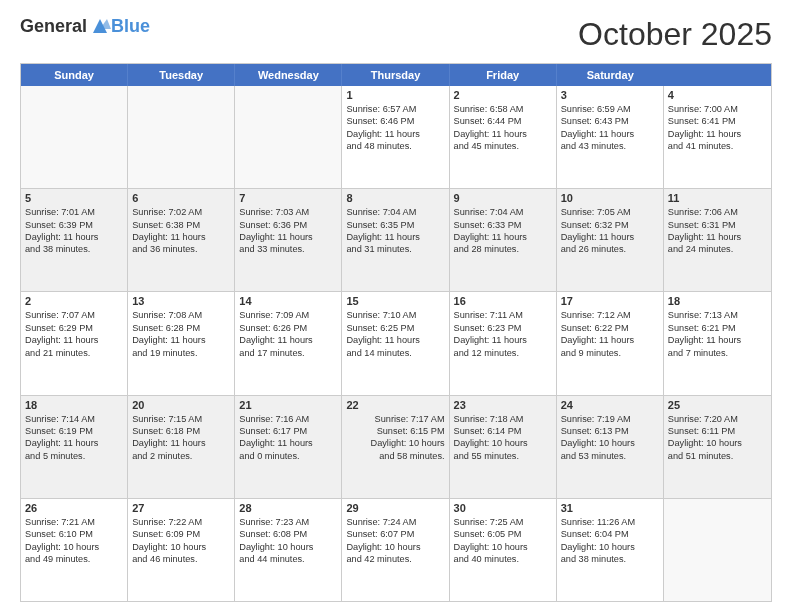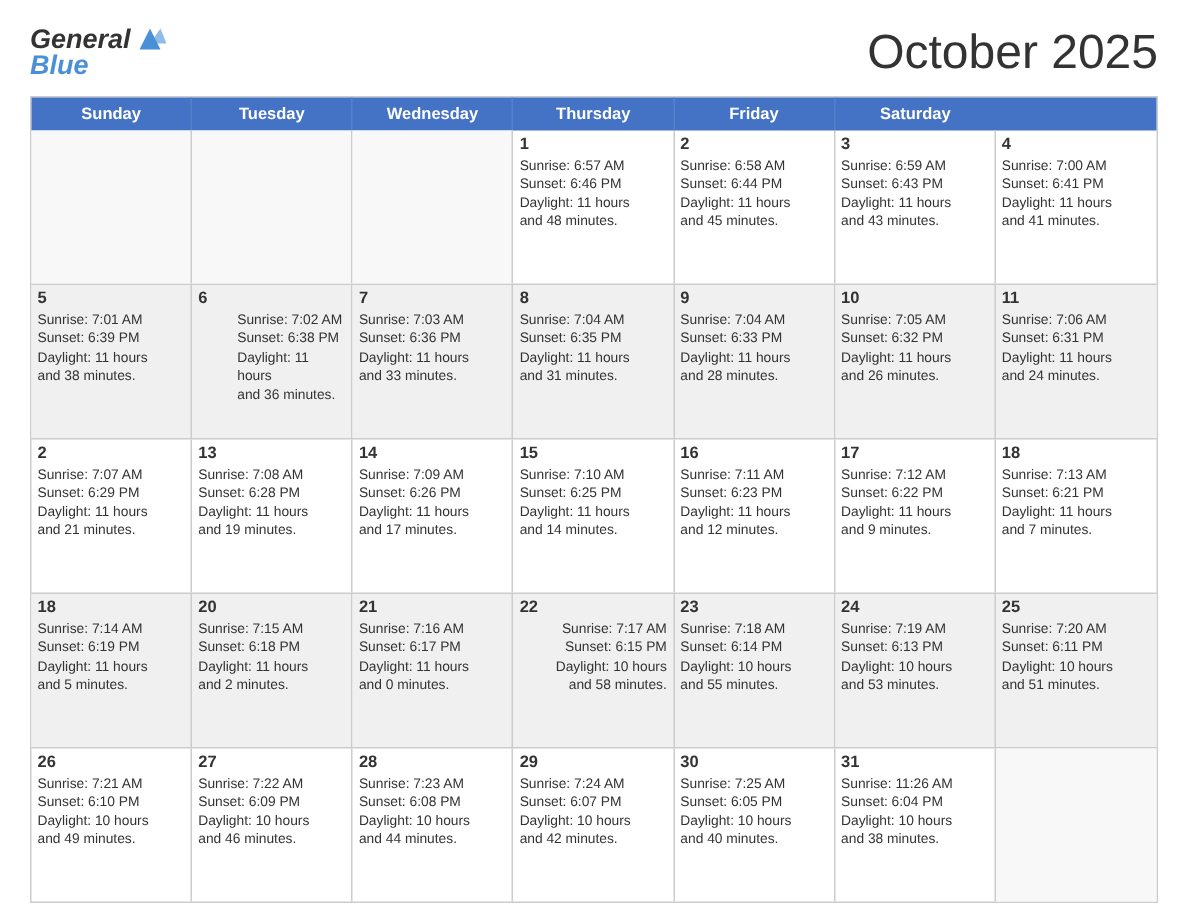--- a/index.html
+++ b/index.html
@@ -101,21 +101,21 @@
       line-height: 1.35;
       color: #333;
     }
   </style>
 </head>
 <body>
 
 <div class="page">
   <div class="header">
     <div class="logo">
-      <div style="display:flex;flex-direction:column;align-items:flex-start;font-style:italic;">
+      <div style="display:flex;flex-direction:row;align-items:flex-end;">
         <div style="display:flex;align-items:center;">
           <span class="logo-text-general">General</span>
           <svg width="22" height="22" viewBox="0 0 22 22" style="margin-left:2px;margin-top:-2px;">
             <polygon points="4,18 11,4 18,18" fill="#4a90d9"></polygon>
             <polygon points="11,14 18,4 22,14" fill="#4a90d9" opacity="0.6"></polygon>
           </svg>
         </div>
         <span class="logo-text-blue" style="margin-top:-4px;">Blue</span>
       </div>
     </div>
@@ -170,21 +170,21 @@
         <div class="cal-row">
           <div class="cal-cell shaded">
             <div class="day-num">5</div>
             <div class="cell-text" style="white-space: pre-line;">Sunrise: 7:01 AM
 Sunset: 6:39 PM
 Daylight: 11 hours
 and 38 minutes.</div>
           </div>
           <div class="cal-cell shaded">
             <div class="day-num">6</div>
-            <div class="cell-text" style="white-space: pre-line; margin-left: 26px;">Sunrise: 7:02 AM
+            <div class="cell-text" style="white-space: pre-line;">Sunrise: 7:02 AM
 Sunset: 6:38 PM
 Daylight: 11 hours
 and 36 minutes.</div>
           </div>
           <div class="cal-cell shaded">
             <div class="day-num">7</div>
             <div class="cell-text" style="white-space: pre-line;">Sunrise: 7:03 AM
 Sunset: 6:36 PM
 Daylight: 11 hours
 and 33 minutes.</div>

